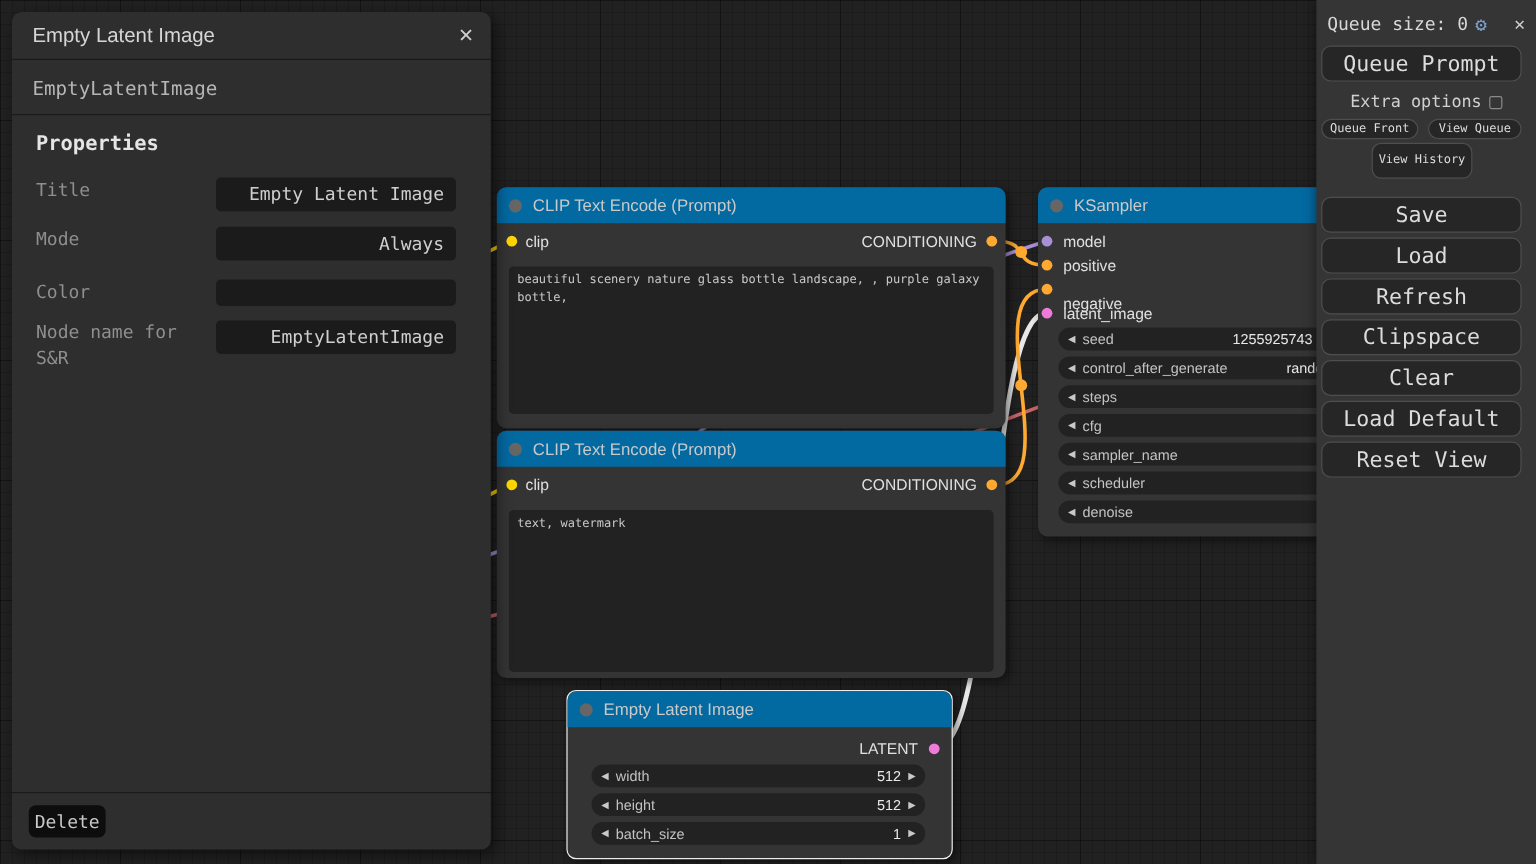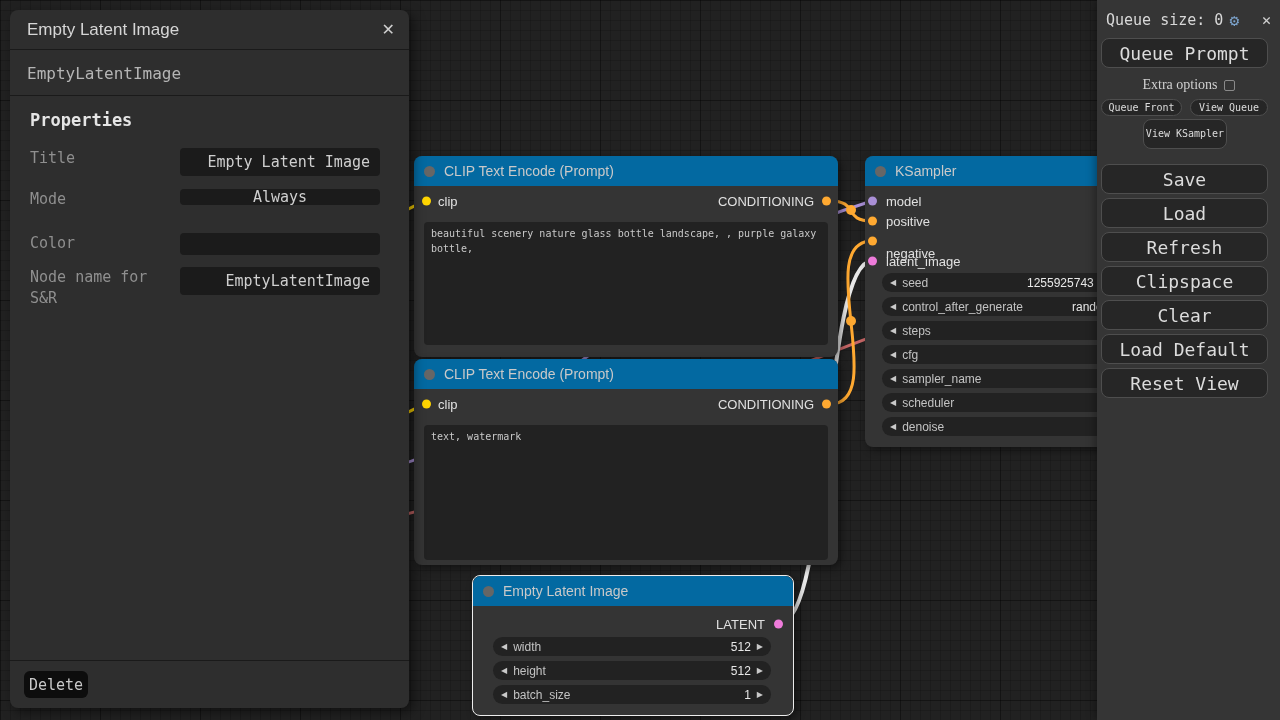--- a/index.html
+++ b/index.html
@@ -103,21 +103,21 @@
   .mbtn.vh { left:46px; width:84px; font-size:10px; line-height:12px; text-align:center; }
   #menu .qrow {
     position:absolute; left:9px; right:9px; top:11px; height:20px;
     display:flex; align-items:flex-start; font-size:15px; color:#d8d8d8;
   }
   #menu .qrow .gear { margin-left:6px; color:#7CA3CC; font-size:16px; }
   #menu .qrow .spacer { flex:1; }
   #menu .qrow .mclose { color:#d0d0d0; font-size:15px; font-weight:bold; cursor:pointer; }
   #menu .extra {
     position:absolute; left:0; right:0; top:76px; height:18px;
-    display:flex; align-items:center; justify-content:center; font-size:14px; color:#d0d0d0;font-family:Liberation Serif, serif;
+    display:flex; align-items:center; justify-content:center; font-size:14px; color:#d0d0d0;
   }
   #menu .extra .cb {
     width:11px; height:11px; border:1px solid #8a8a8a; border-radius:2px; margin-left:6px;
     background:transparent;
   }
 </style>
 </head>
 <body>
 
 <div id="stage">
@@ -254,21 +254,21 @@
     <div class="pheading">Properties</div>
 
     <div class="prow" style="top:134px;">
       <span class="plabel">Title</span>
       <div class="pfield" style="top:4px; height:28px;">
         <span>Empty Latent Image</span>
       </div>
     </div>
     <div class="prow" style="top:175px;">
       <span class="plabel">Mode</span>
-      <div class="pfield" style="top:4px; height:16px;justify-content:center;">
+      <div class="pfield" style="top:4px; height:28px;">
         <span>Always</span>
       </div>
     </div>
     <div class="prow" style="top:219px;">
       <span class="plabel">Color</span>
       <div class="pfield" style="top:4px; height:22px;">
         <span></span>
       </div>
     </div>
     <div class="prow" style="top:253px;">
@@ -289,21 +289,21 @@
       <span class="spacer"></span>
       <span class="mclose">✕</span>
     </div>
     <button class="mbtn" style="top:38px;">Queue Prompt</button>
     <div class="extra">
       <span>Extra options</span>
       <span class="cb"></span>
     </div>
     <button class="mbtn small" style="top:99px; left:4px; width:81px;">Queue Front</button>
     <button class="mbtn small" style="top:99px; left:93px; width:78px;">View Queue</button>
-    <button class="mbtn vh" style="top:119px;">View KSampler</button>
+    <button class="mbtn vh" style="top:119px;">View History</button>
 
     <button class="mbtn" style="top:164px;">Save</button>
     <button class="mbtn" style="top:198px;">Load</button>
     <button class="mbtn" style="top:232px;">Refresh</button>
     <button class="mbtn" style="top:266px;">Clipspace</button>
     <button class="mbtn" style="top:300px;">Clear</button>
     <button class="mbtn" style="top:334px;">Load Default</button>
     <button class="mbtn" style="top:368px;">Reset View</button>
   </div>
 

